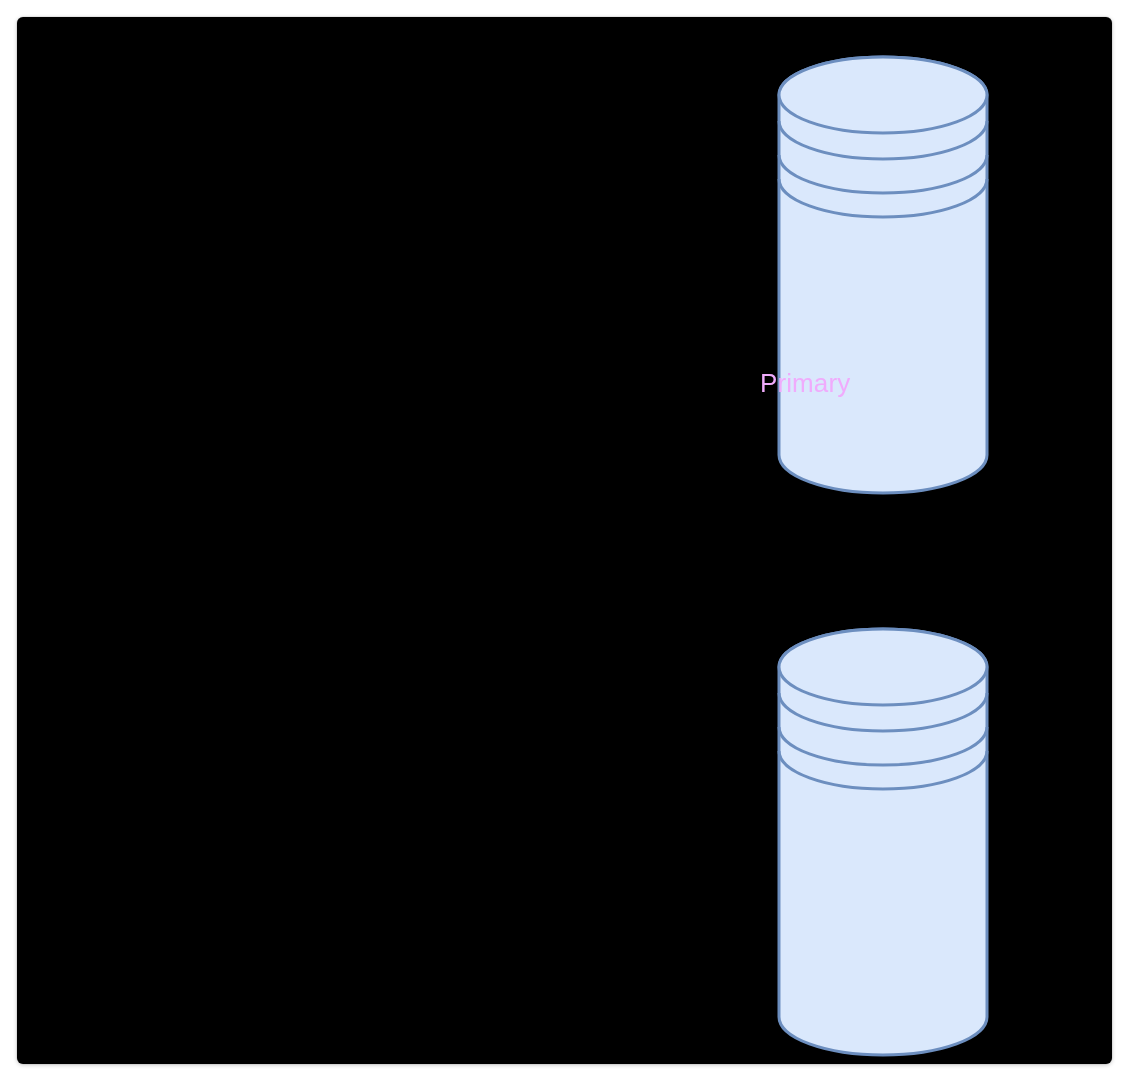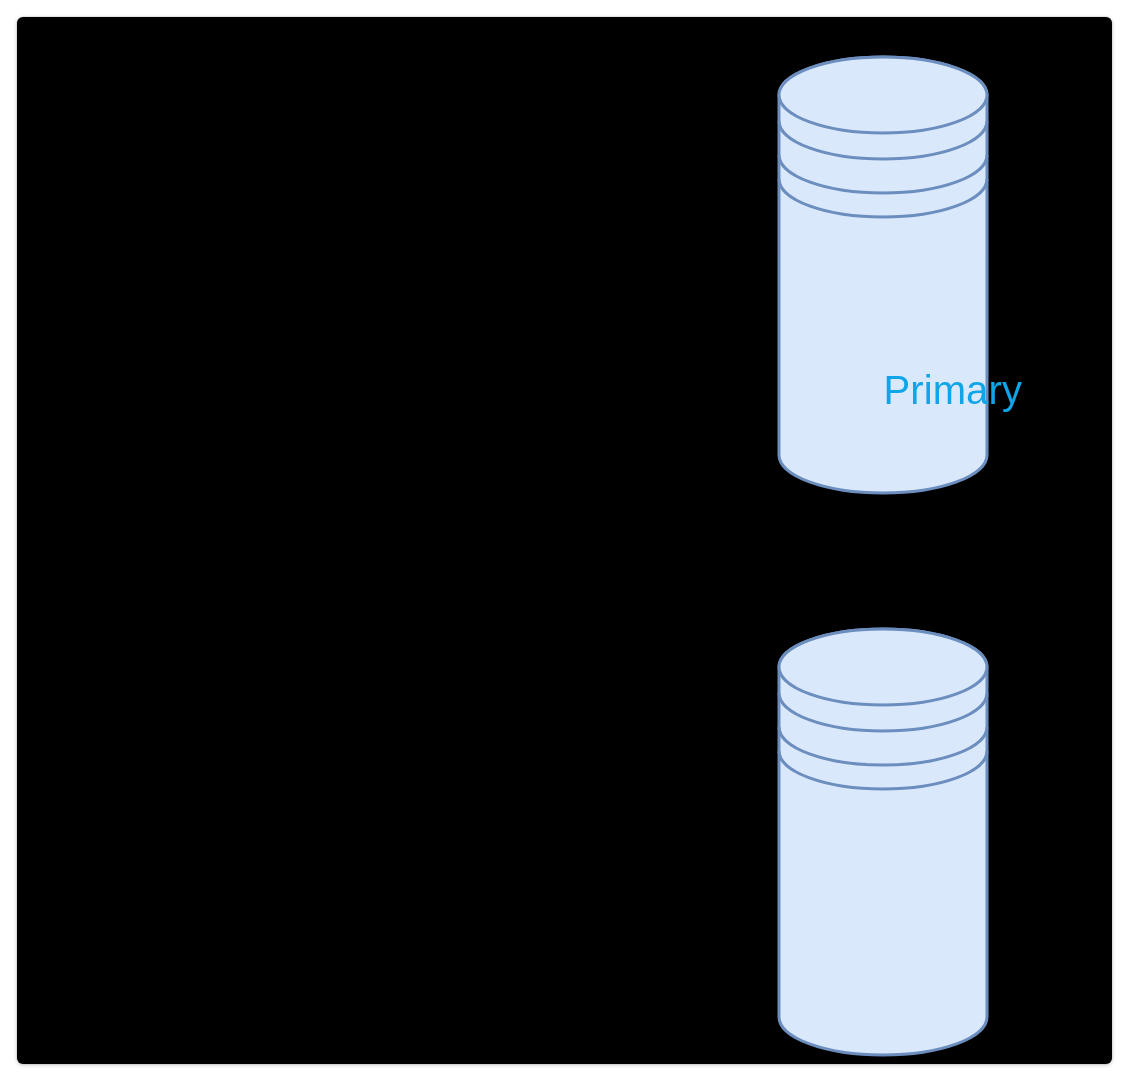--- a/index.html
+++ b/index.html
@@ -43,24 +43,24 @@
   }
   .db-node svg {
     display: block;
     overflow: visible;
   }
 
   .db-label {
     position: absolute;
     left: 0;
     width: 100%;
-    text-align: right;
-    color: #0ea5e9;
+    text-align: left;
+    color: #f0abfc;
     font-family: "Liberation Sans", sans-serif;
-    font-size: 40px;
+    font-size: 26px;
     line-height: 1;
     letter-spacing: 0.1px;
     white-space: nowrap;
     pointer-events: none;
   }
 
   
   #db-node-0 { left: 743px; top: 40px;  width: 262px; height: 437px; }
   #db-node-0 .db-label { top: 313px; }
 

